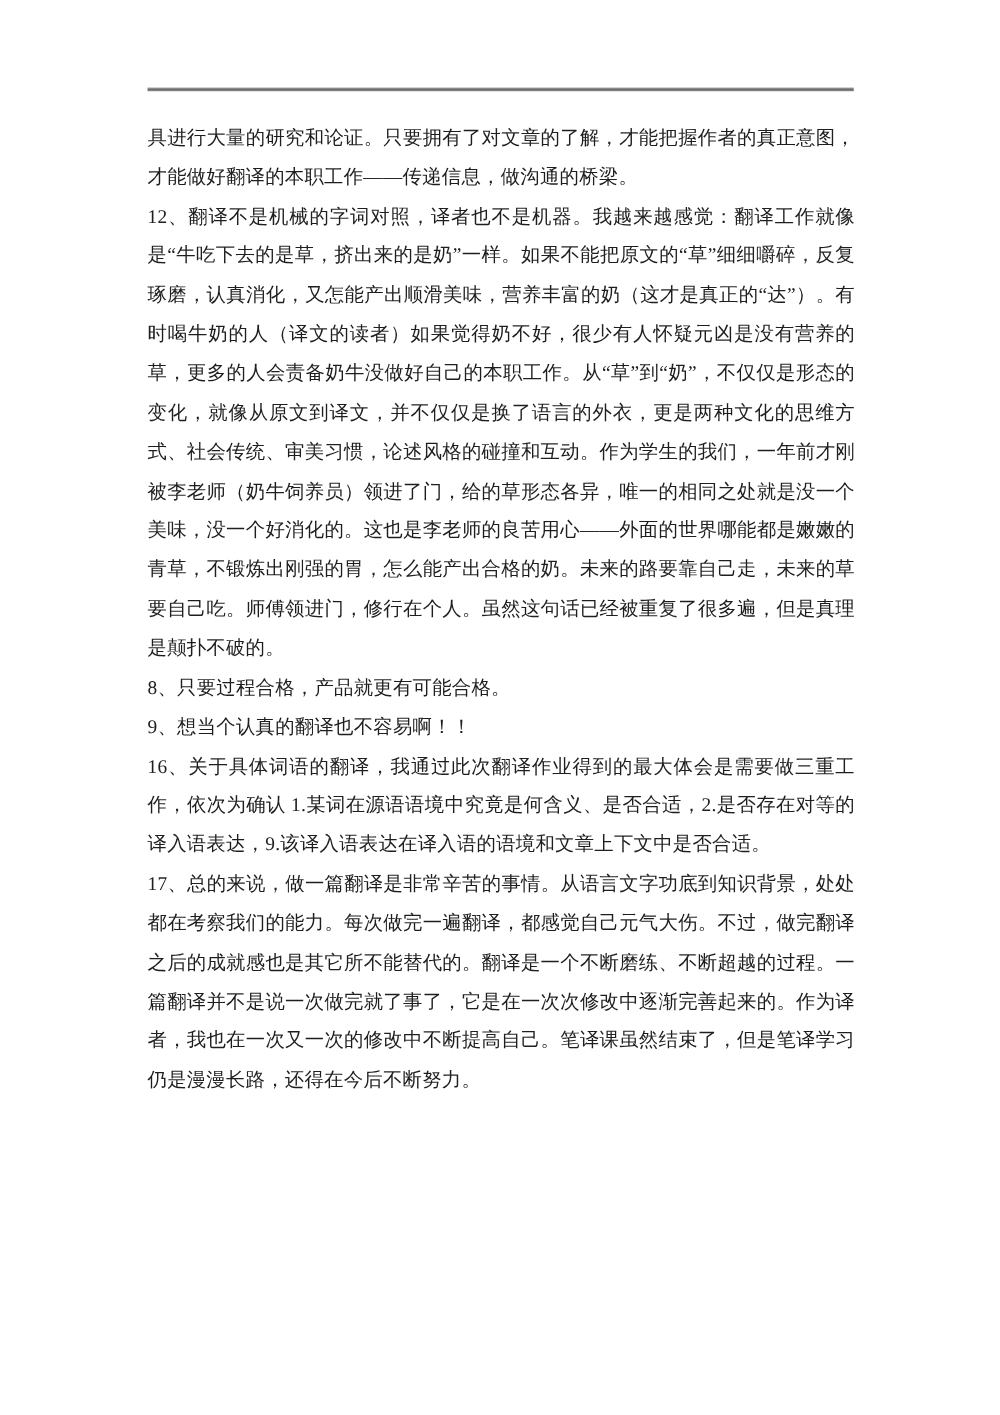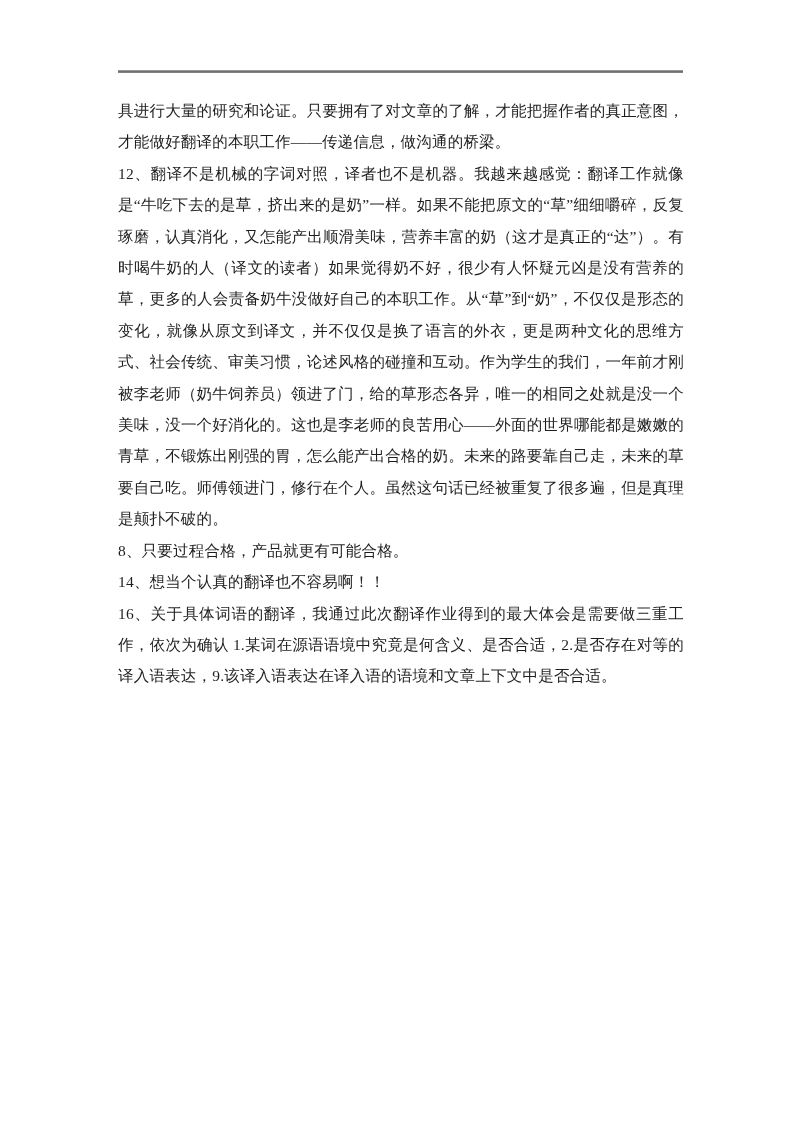--- a/index.html
+++ b/index.html
@@ -52,16 +52,17 @@
 </style>
 </head>
 <body>
 
 <div class="page">
   <div class="header-rule"></div>
   <div class="content">
     <p>具进行大量的研究和论证。只要拥有了对文章的了解，才能把握作者的真正意图，才能做好翻译的本职工作——传递信息，做沟通的桥梁。</p>
     <p>12、翻译不是机械的字词对照，译者也不是机器。我越来越感觉：翻译工作就像是“牛吃下去的是草，挤出来的是奶”一样。如果不能把原文的“草”细细嚼碎，反复琢磨，认真消化，又怎能产出顺滑美味，营养丰富的奶（这才是真正的“达”）。有时喝牛奶的人（译文的读者）如果觉得奶不好，很少有人怀疑元凶是没有营养的草，更多的人会责备奶牛没做好自己的本职工作。从“草”到“奶”，不仅仅是形态的变化，就像从原文到译文，并不仅仅是换了语言的外衣，更是两种文化的思维方式、社会传统、审美习惯，论述风格的碰撞和互动。作为学生的我们，一年前才刚被李老师（奶牛饲养员）领进了门，给的草形态各异，唯一的相同之处就是没一个美味，没一个好消化的。这也是李老师的良苦用心——外面的世界哪能都是嫩嫩的青草，不锻炼出刚强的胃，怎么能产出合格的奶。未来的路要靠自己走，未来的草要自己吃。师傅领进门，修行在个人。虽然这句话已经被重复了很多遍，但是真理是颠扑不破的。</p>
     <p>8、只要过程合格，产品就更有可能合格。</p>
-    <p>14、想当个认真的翻译也不容易啊！！</p>
+    <p>9、想当个认真的翻译也不容易啊！！</p>
     <p>16、关于具体词语的翻译，我通过此次翻译作业得到的最大体会是需要做三重工作，依次为确认 1.某词在源语语境中究竟是何含义、是否合适，2.是否存在对等的译入语表达，9.该译入语表达在译入语的语境和文章上下文中是否合适。</p>
+    <p>17、总的来说，做一篇翻译是非常辛苦的事情。从语言文字功底到知识背景，处处都在考察我们的能力。每次做完一遍翻译，都感觉自己元气大伤。不过，做完翻译之后的成就感也是其它所不能替代的。翻译是一个不断磨练、不断超越的过程。一篇翻译并不是说一次做完就了事了，它是在一次次修改中逐渐完善起来的。作为译者，我也在一次又一次的修改中不断提高自己。笔译课虽然结束了，但是笔译学习仍是漫漫长路，还得在今后不断努力。</p>
   </div>
 </div>
 
 </body></html>

